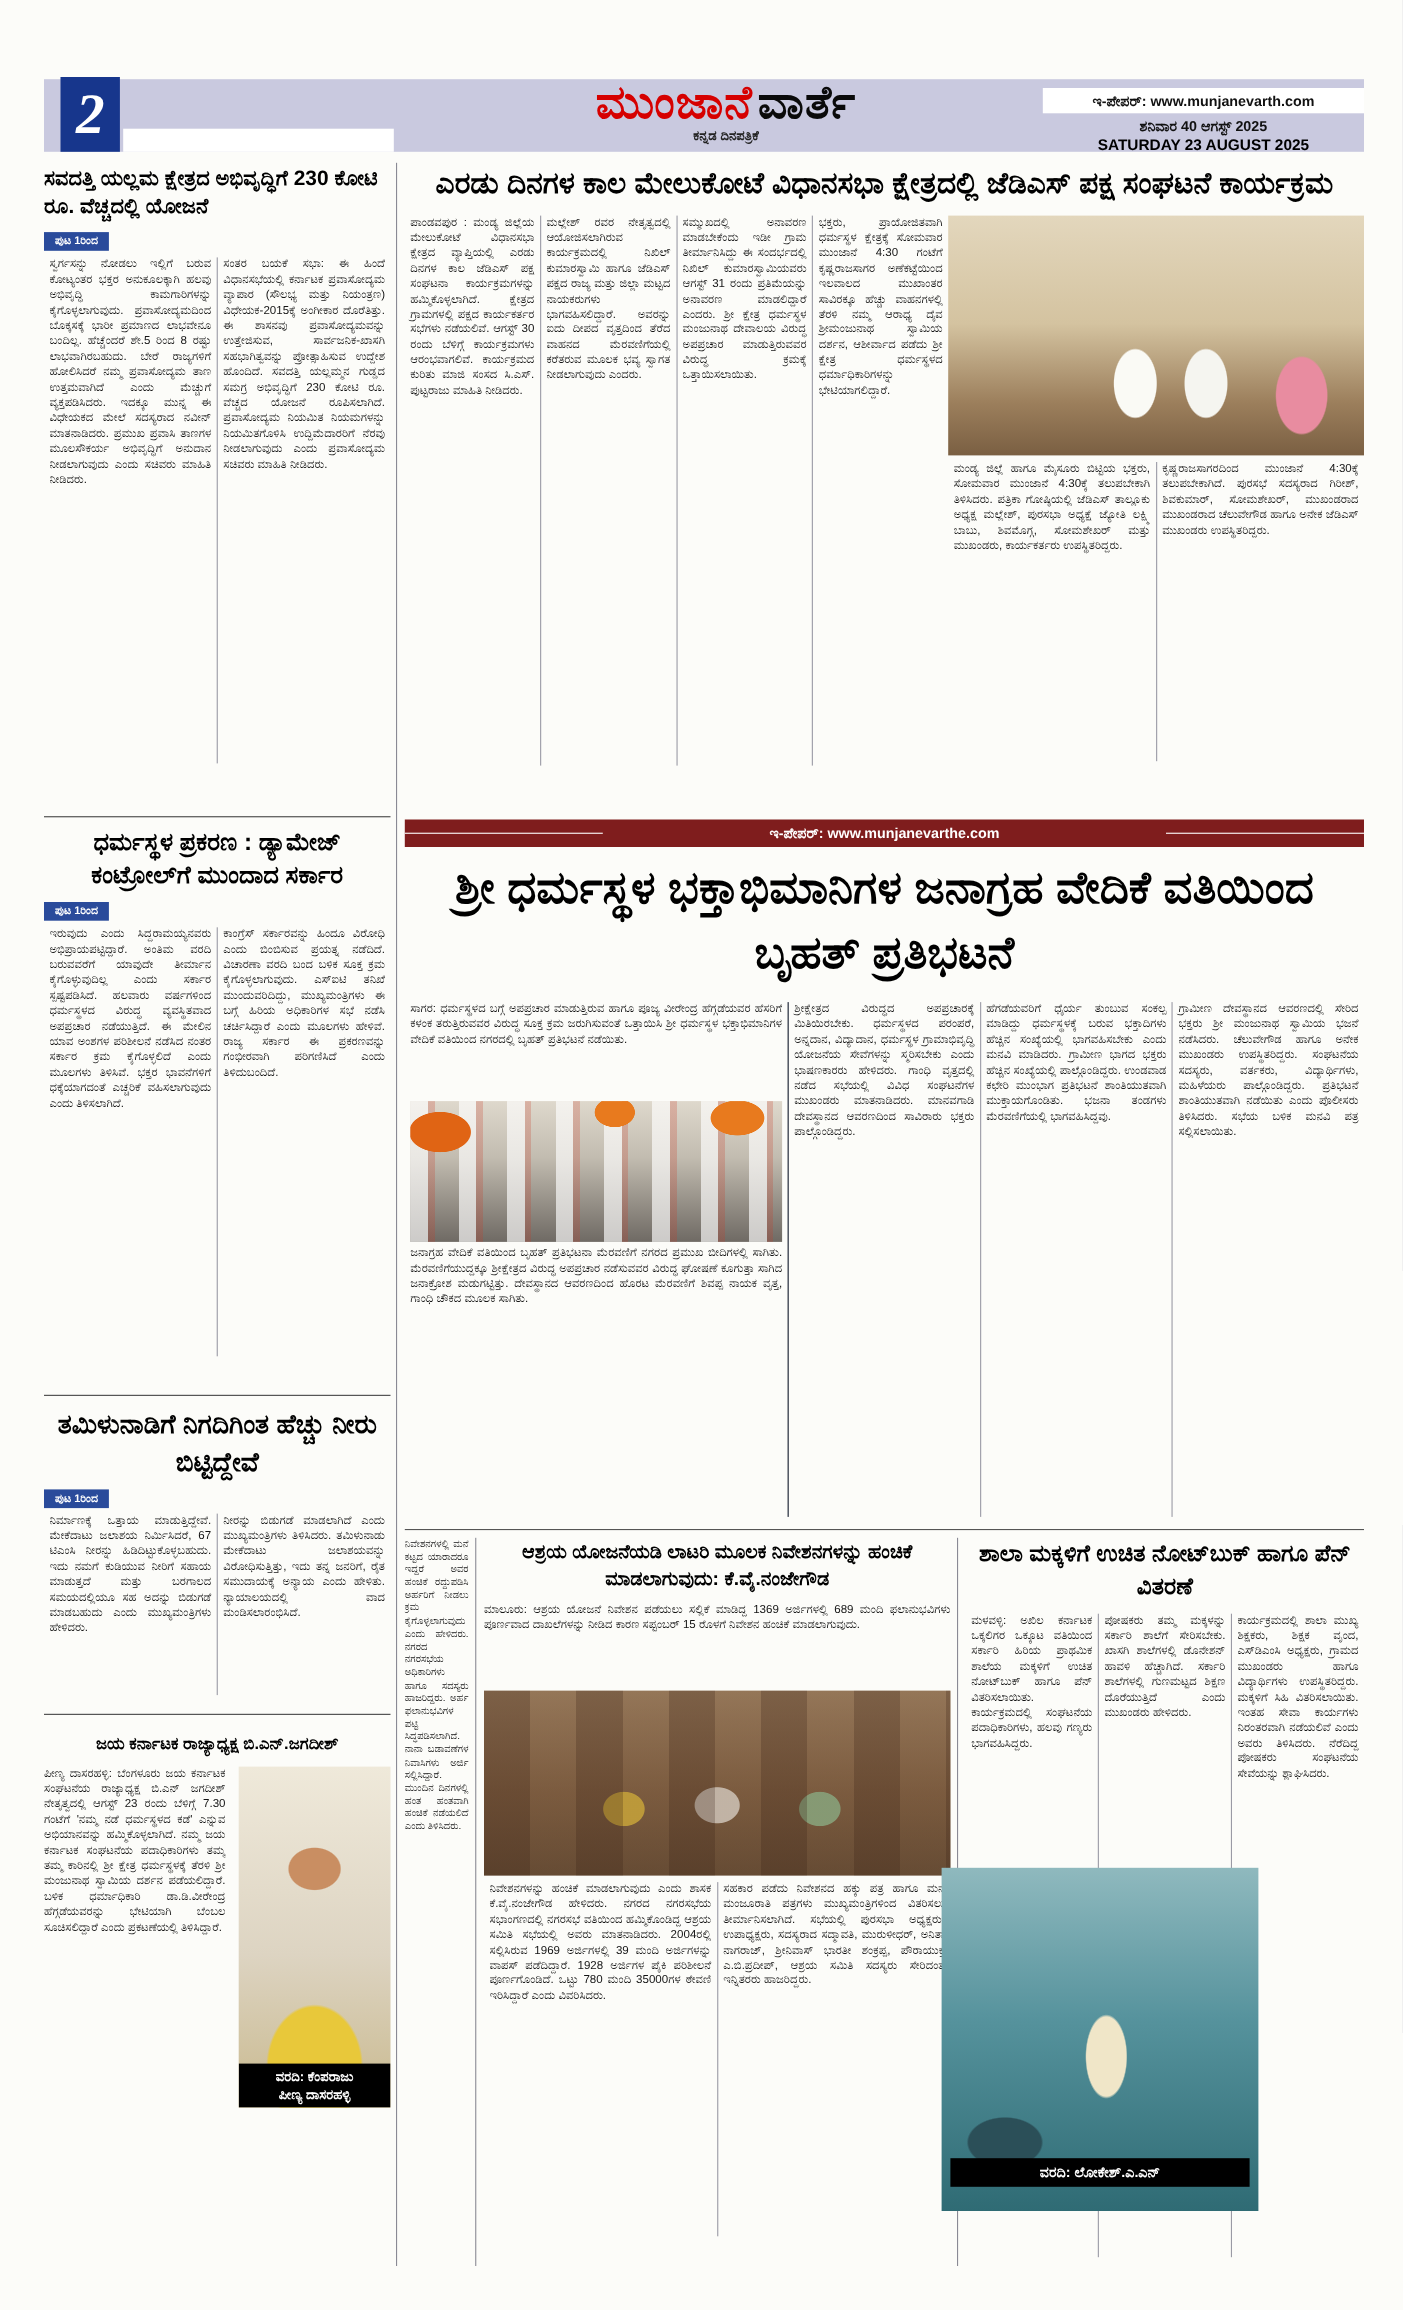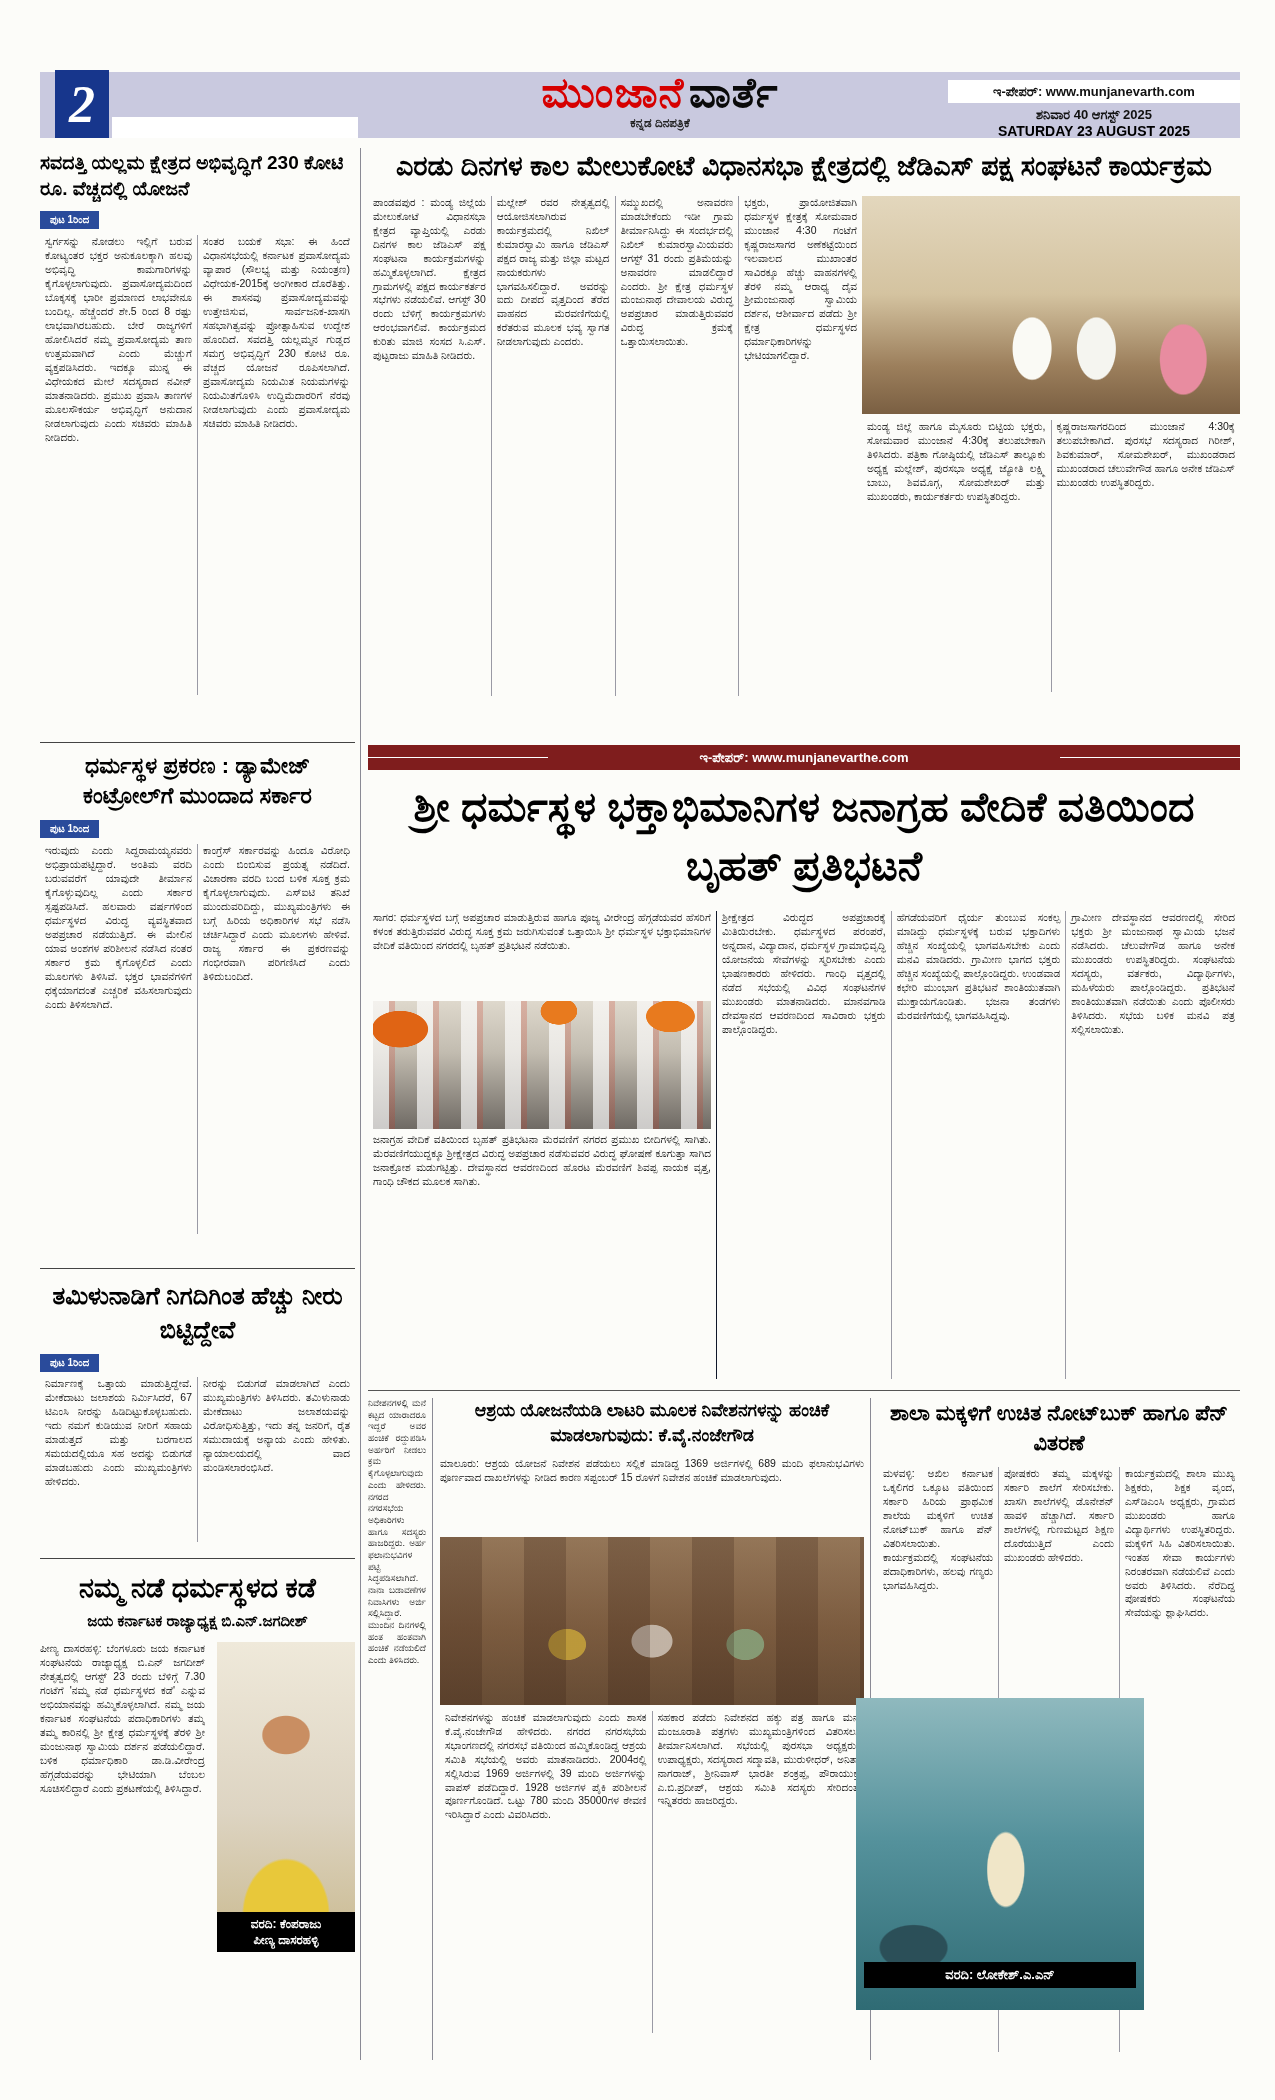--- a/index.html
+++ b/index.html
@@ -147,21 +147,20 @@
   <div class="abs" style="left:40px;top:1268px;width:315px;border-top:1px solid #444;padding-top:10px;">
     <div class="hl" style="font-size:24px;line-height:1.4;">ತಮಿಳುನಾಡಿಗೆ ನಿಗದಿಗಿಂತ ಹೆಚ್ಚು ನೀರು ಬಿಟ್ಟಿದ್ದೇವೆ</div>
     <div style="margin-top:6px;"><span class="badge-blue">ಪುಟ 1ರಿಂದ</span></div>
     <div class="cols bt" style="height:165px;margin-top:5px;">
       <div>ನಿರ್ಮಾಣಕ್ಕೆ ಒತ್ತಾಯ ಮಾಡುತ್ತಿದ್ದೇವೆ. ಮೇಕೆದಾಟು ಜಲಾಶಯ ನಿರ್ಮಿಸಿದರೆ, 67 ಟಿಎಂಸಿ ನೀರನ್ನು ಹಿಡಿದಿಟ್ಟುಕೊಳ್ಳಬಹುದು. ಇದು ನಮಗೆ ಕುಡಿಯುವ ನೀರಿಗೆ ಸಹಾಯ ಮಾಡುತ್ತದೆ ಮತ್ತು ಬರಗಾಲದ ಸಮಯದಲ್ಲಿಯೂ ಸಹ ಅದನ್ನು ಬಿಡುಗಡೆ ಮಾಡಬಹುದು ಎಂದು ಮುಖ್ಯಮಂತ್ರಿಗಳು ಹೇಳಿದರು.</div>
       <div>ನೀರನ್ನು ಬಿಡುಗಡೆ ಮಾಡಲಾಗಿದೆ ಎಂದು ಮುಖ್ಯಮಂತ್ರಿಗಳು ತಿಳಿಸಿದರು. ತಮಿಳುನಾಡು ಮೇಕೆದಾಟು ಜಲಾಶಯವನ್ನು ವಿರೋಧಿಸುತ್ತಿತ್ತು, ಇದು ತನ್ನ ಜನರಿಗೆ, ರೈತ ಸಮುದಾಯಕ್ಕೆ ಅನ್ಯಾಯ ಎಂದು ಹೇಳಿತು. ನ್ಯಾಯಾಲಯದಲ್ಲಿ ವಾದ ಮಂಡಿಸಲಾರಂಭಿಸಿದೆ.</div>
     </div>
   </div>
 
   <div class="abs" style="left:40px;top:1558px;width:315px;border-top:1px solid #444;padding-top:12px;">
-    <div class="hl" style="font-size:27px;line-height:1.3;">ನಮ್ಮ ನಡೆ ಧರ್ಮಸ್ಥಳದ ಕಡೆ</div>
     <div class="hl" style="font-size:15px;margin-top:6px;">ಜಯ ಕರ್ನಾಟಕ ರಾಜ್ಯಾಧ್ಯಕ್ಷ ಬಿ.ಎನ್.ಜಗದೀಶ್</div>
     <div style="display:flex;margin-top:12px;gap:12px;">
       <div class="bt" style="width:165px;height:400px;overflow:hidden;">ಪೀಣ್ಯ ದಾಸರಹಳ್ಳಿ: ಬೆಂಗಳೂರು ಜಯ ಕರ್ನಾಟಕ ಸಂಘಟನೆಯ ರಾಜ್ಯಾಧ್ಯಕ್ಷ ಬಿ.ಎನ್ ಜಗದೀಶ್ ನೇತೃತ್ವದಲ್ಲಿ ಆಗಸ್ಟ್ 23 ರಂದು ಬೆಳಿಗ್ಗೆ 7.30 ಗಂಟೆಗೆ 'ನಮ್ಮ ನಡೆ ಧರ್ಮಸ್ಥಳದ ಕಡೆ' ಎನ್ನುವ ಅಭಿಯಾನವನ್ನು ಹಮ್ಮಿಕೊಳ್ಳಲಾಗಿದೆ. ನಮ್ಮ ಜಯ ಕರ್ನಾಟಕ ಸಂಘಟನೆಯ ಪದಾಧಿಕಾರಿಗಳು ತಮ್ಮ ತಮ್ಮ ಕಾರಿನಲ್ಲಿ ಶ್ರೀ ಕ್ಷೇತ್ರ ಧರ್ಮಸ್ಥಳಕ್ಕೆ ತೆರಳಿ ಶ್ರೀ ಮಂಜುನಾಥ ಸ್ವಾಮಿಯ ದರ್ಶನ ಪಡೆಯಲಿದ್ದಾರೆ. ಬಳಿಕ ಧರ್ಮಾಧಿಕಾರಿ ಡಾ.ಡಿ.ವೀರೇಂದ್ರ ಹೆಗ್ಗಡೆಯವರನ್ನು ಭೇಟಿಯಾಗಿ ಬೆಂಬಲ ಸೂಚಿಸಲಿದ್ದಾರೆ ಎಂದು ಪ್ರಕಟಣೆಯಲ್ಲಿ ತಿಳಿಸಿದ್ದಾರೆ.</div>
       <div class="photo ph-portrait" style="flex:1;height:310px;">
         <div class="cap-badge" style="left:0;right:0;bottom:0;font-size:12px;">
           <div>ವರದಿ: ಕೆಂಪರಾಜು</div>
           <div>ಪೀಣ್ಯ ದಾಸರಹಳ್ಳಿ</div>
         </div>
       </div>
     </div>

